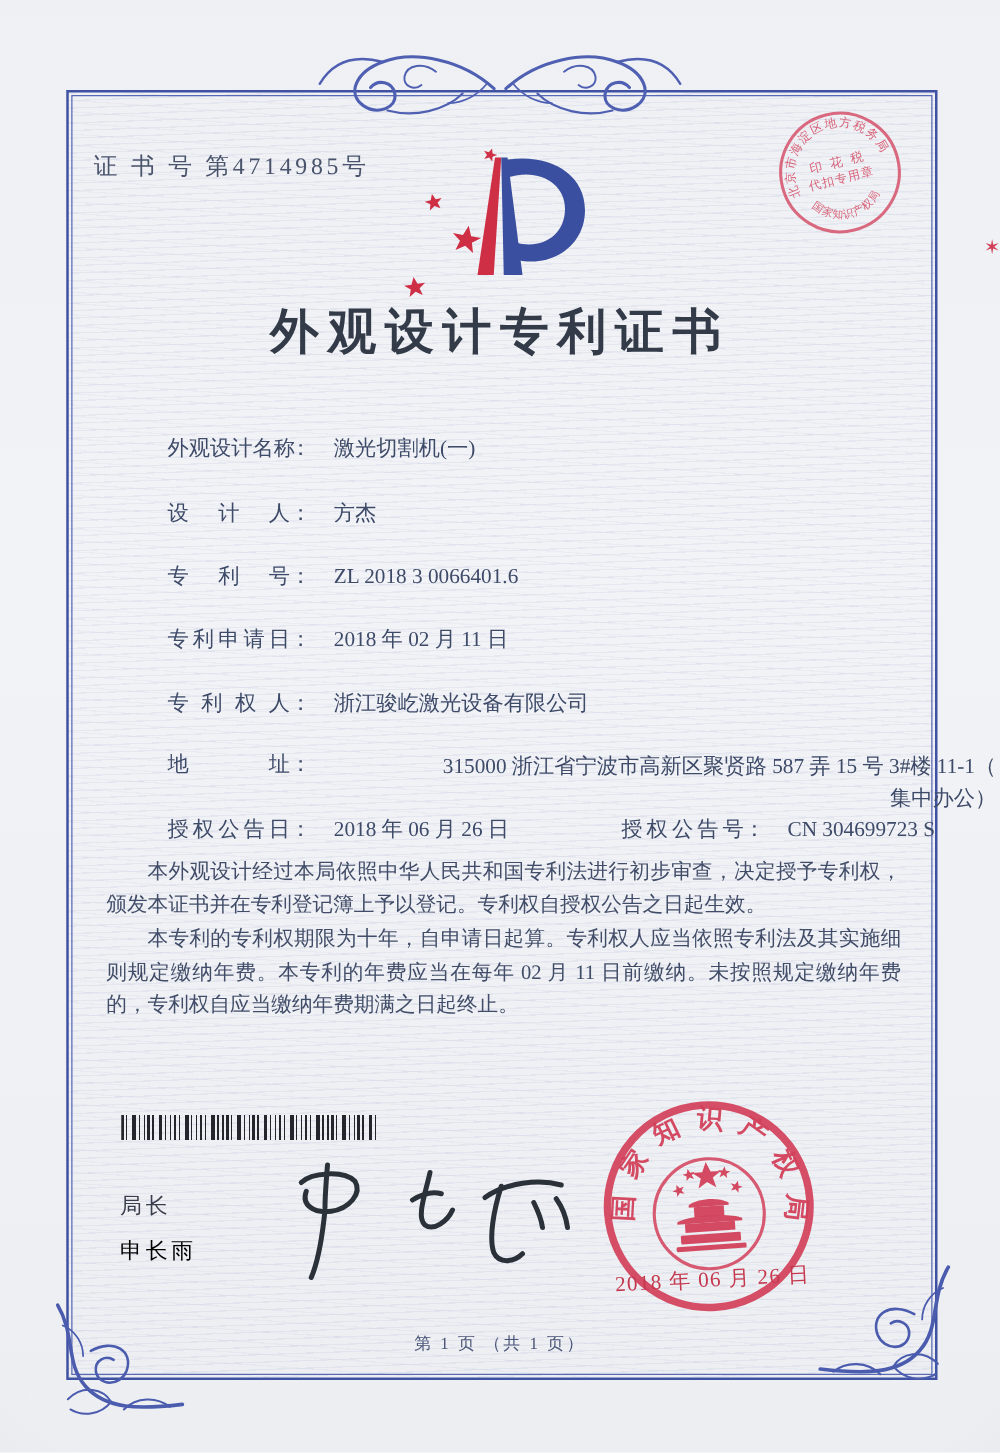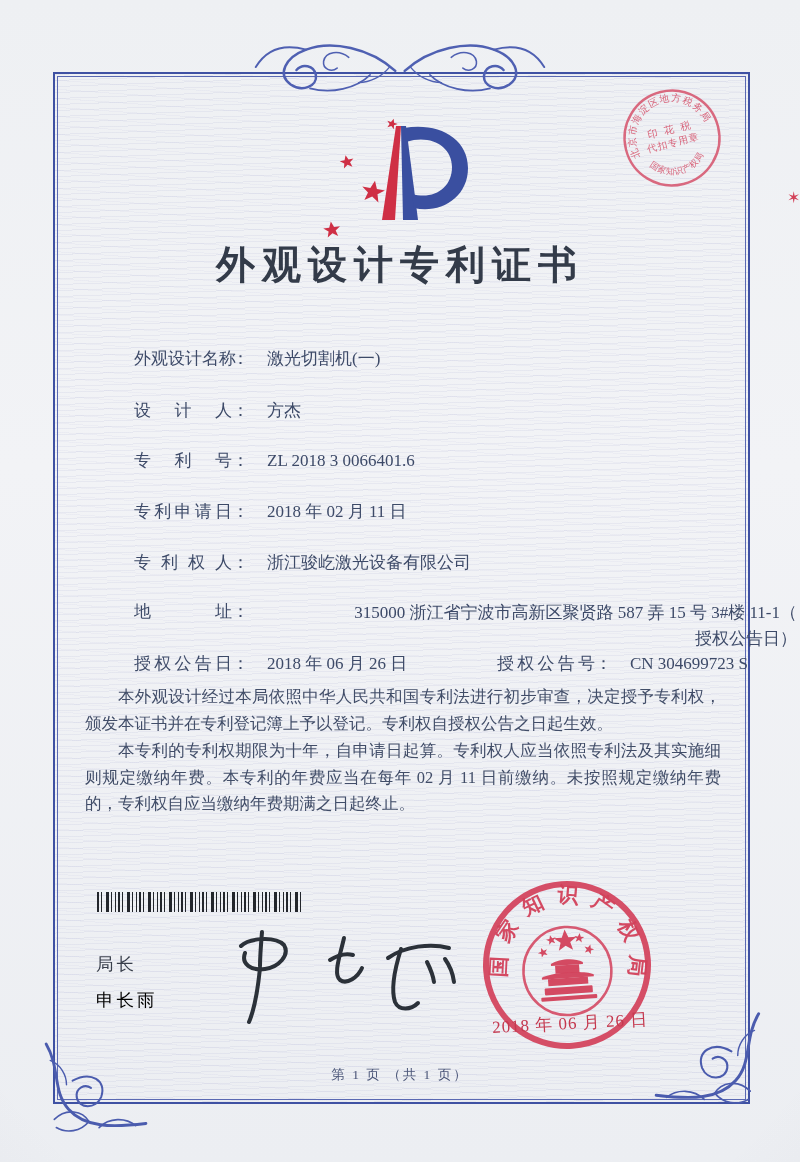--- a/index.html
+++ b/index.html
@@ -106,20 +106,21 @@
   <svg class="abs orn orn-br" width="115" height="118" viewBox="0 0 110 110">
     <g fill="none" stroke="#4b5cae" stroke-linecap="round">
       <path d="M8,4 C22,28 14,50 30,68 C46,86 72,86 106,82" stroke-width="2.8"></path>
       <path d="M34,40 C52,30 68,40 62,56 C57,68 40,68 38,56 C37,47 46,43 52,47" stroke-width="2"></path>
       <path d="M16,78 C28,66 44,70 50,80 C42,90 28,92 18,86" stroke-width="1.6"></path>
       <path d="M60,86 C70,76 86,76 96,84" stroke-width="1.6"></path>
       <path d="M12,20 C22,24 28,34 28,44" stroke-width="1.4"></path>
     </g>
   </svg>
 
+  <div class="abs cert-number">证 书 号 第4714985号</div>
 
   <svg class="abs" style="left:300px;top:112px;" width="205" height="126" viewBox="0 0 205 126">
     <g>
       <path d="M96,14 L101,14 L95,108 L82,108 Z" fill="#cf2f45"></path>
       <path d="M101,14 L106,14 L118,108 L103,108 Z" fill="#3a4fa0"></path>
       <path d="M104,16 C138,10 168,26 168,56 C168,86 140,102 114,96 L112,82 C134,88 152,76 152,55 C152,34 130,22 106,30 Z" fill="#3a4fa0"></path>
       <g fill="#cf2f45">
         <path transform="translate(92,12) scale(0.55) rotate(18)" d="M0,-10 L2.9,-3.1 L10,-3.1 L4.2,1.2 L6.2,8.1 L0,4 L-6.2,8.1 L-4.2,1.2 L-10,-3.1 L-2.9,-3.1 Z"></path>
         <path transform="translate(47,50) scale(0.7) rotate(-12)" d="M0,-10 L2.9,-3.1 L10,-3.1 L4.2,1.2 L6.2,8.1 L0,4 L-6.2,8.1 L-4.2,1.2 L-10,-3.1 L-2.9,-3.1 Z"></path>
         <path transform="translate(73,80) scale(1.15) rotate(10)" d="M0,-10 L2.9,-3.1 L10,-3.1 L4.2,1.2 L6.2,8.1 L0,4 L-6.2,8.1 L-4.2,1.2 L-10,-3.1 L-2.9,-3.1 Z"></path>
@@ -156,21 +157,21 @@
   <div class="abs field-row" style="top:449px;">
     <span class="flabel">专利号</span><span class="colon">：</span><span class="fvalue">ZL 2018 3 0066401.6</span>
   </div>
   <div class="abs field-row" style="top:500px;">
     <span class="flabel">专利申请日</span><span class="colon">：</span><span class="fvalue">2018 年 02 月 11 日</span>
   </div>
   <div class="abs field-row" style="top:551px;">
     <span class="flabel">专利权人</span><span class="colon">：</span><span class="fvalue">浙江骏屹激光设备有限公司</span>
   </div>
   <div class="abs field-row" style="top:600px;">
-    <span class="flabel" style="vertical-align:top;">地址</span><span class="colon" style="vertical-align:top;">：</span><span class="fvalue addr-value"><span>315000 浙江省宁波市高新区聚贤路 587 弄 15 号 3#楼 11-1（</span><br><span>授权公告日）</span></span>
+    <span class="flabel" style="vertical-align:top;">地址</span><span class="colon" style="vertical-align:top;">：</span><span class="fvalue addr-value"><span>315000 浙江省宁波市高新区聚贤路 587 弄 15 号 3#楼 11-1（</span><br><span>集中办公）</span></span>
   </div>
   <div class="abs field-row" style="top:652px;">
     <span class="flabel">授权公告日</span><span class="colon">：</span><span class="fvalue">2018 年 06 月 26 日</span>
     <span class="grant-number"><span class="flabel">授权公告号</span><span class="colon">：</span><span class="fvalue">CN 304699723 S</span></span>
   </div>
 
   <div class="abs paras">
     <p>本外观设计经过本局依照中华人民共和国专利法进行初步审查，决定授予专利权，颁发本证书并在专利登记簿上予以登记。专利权自授权公告之日起生效。</p>
     <p>本专利的专利权期限为十年，自申请日起算。专利权人应当依照专利法及其实施细则规定缴纳年费。本专利的年费应当在每年 02 月 11 日前缴纳。未按照规定缴纳年费的，专利权自应当缴纳年费期满之日起终止。</p>
   </div>

